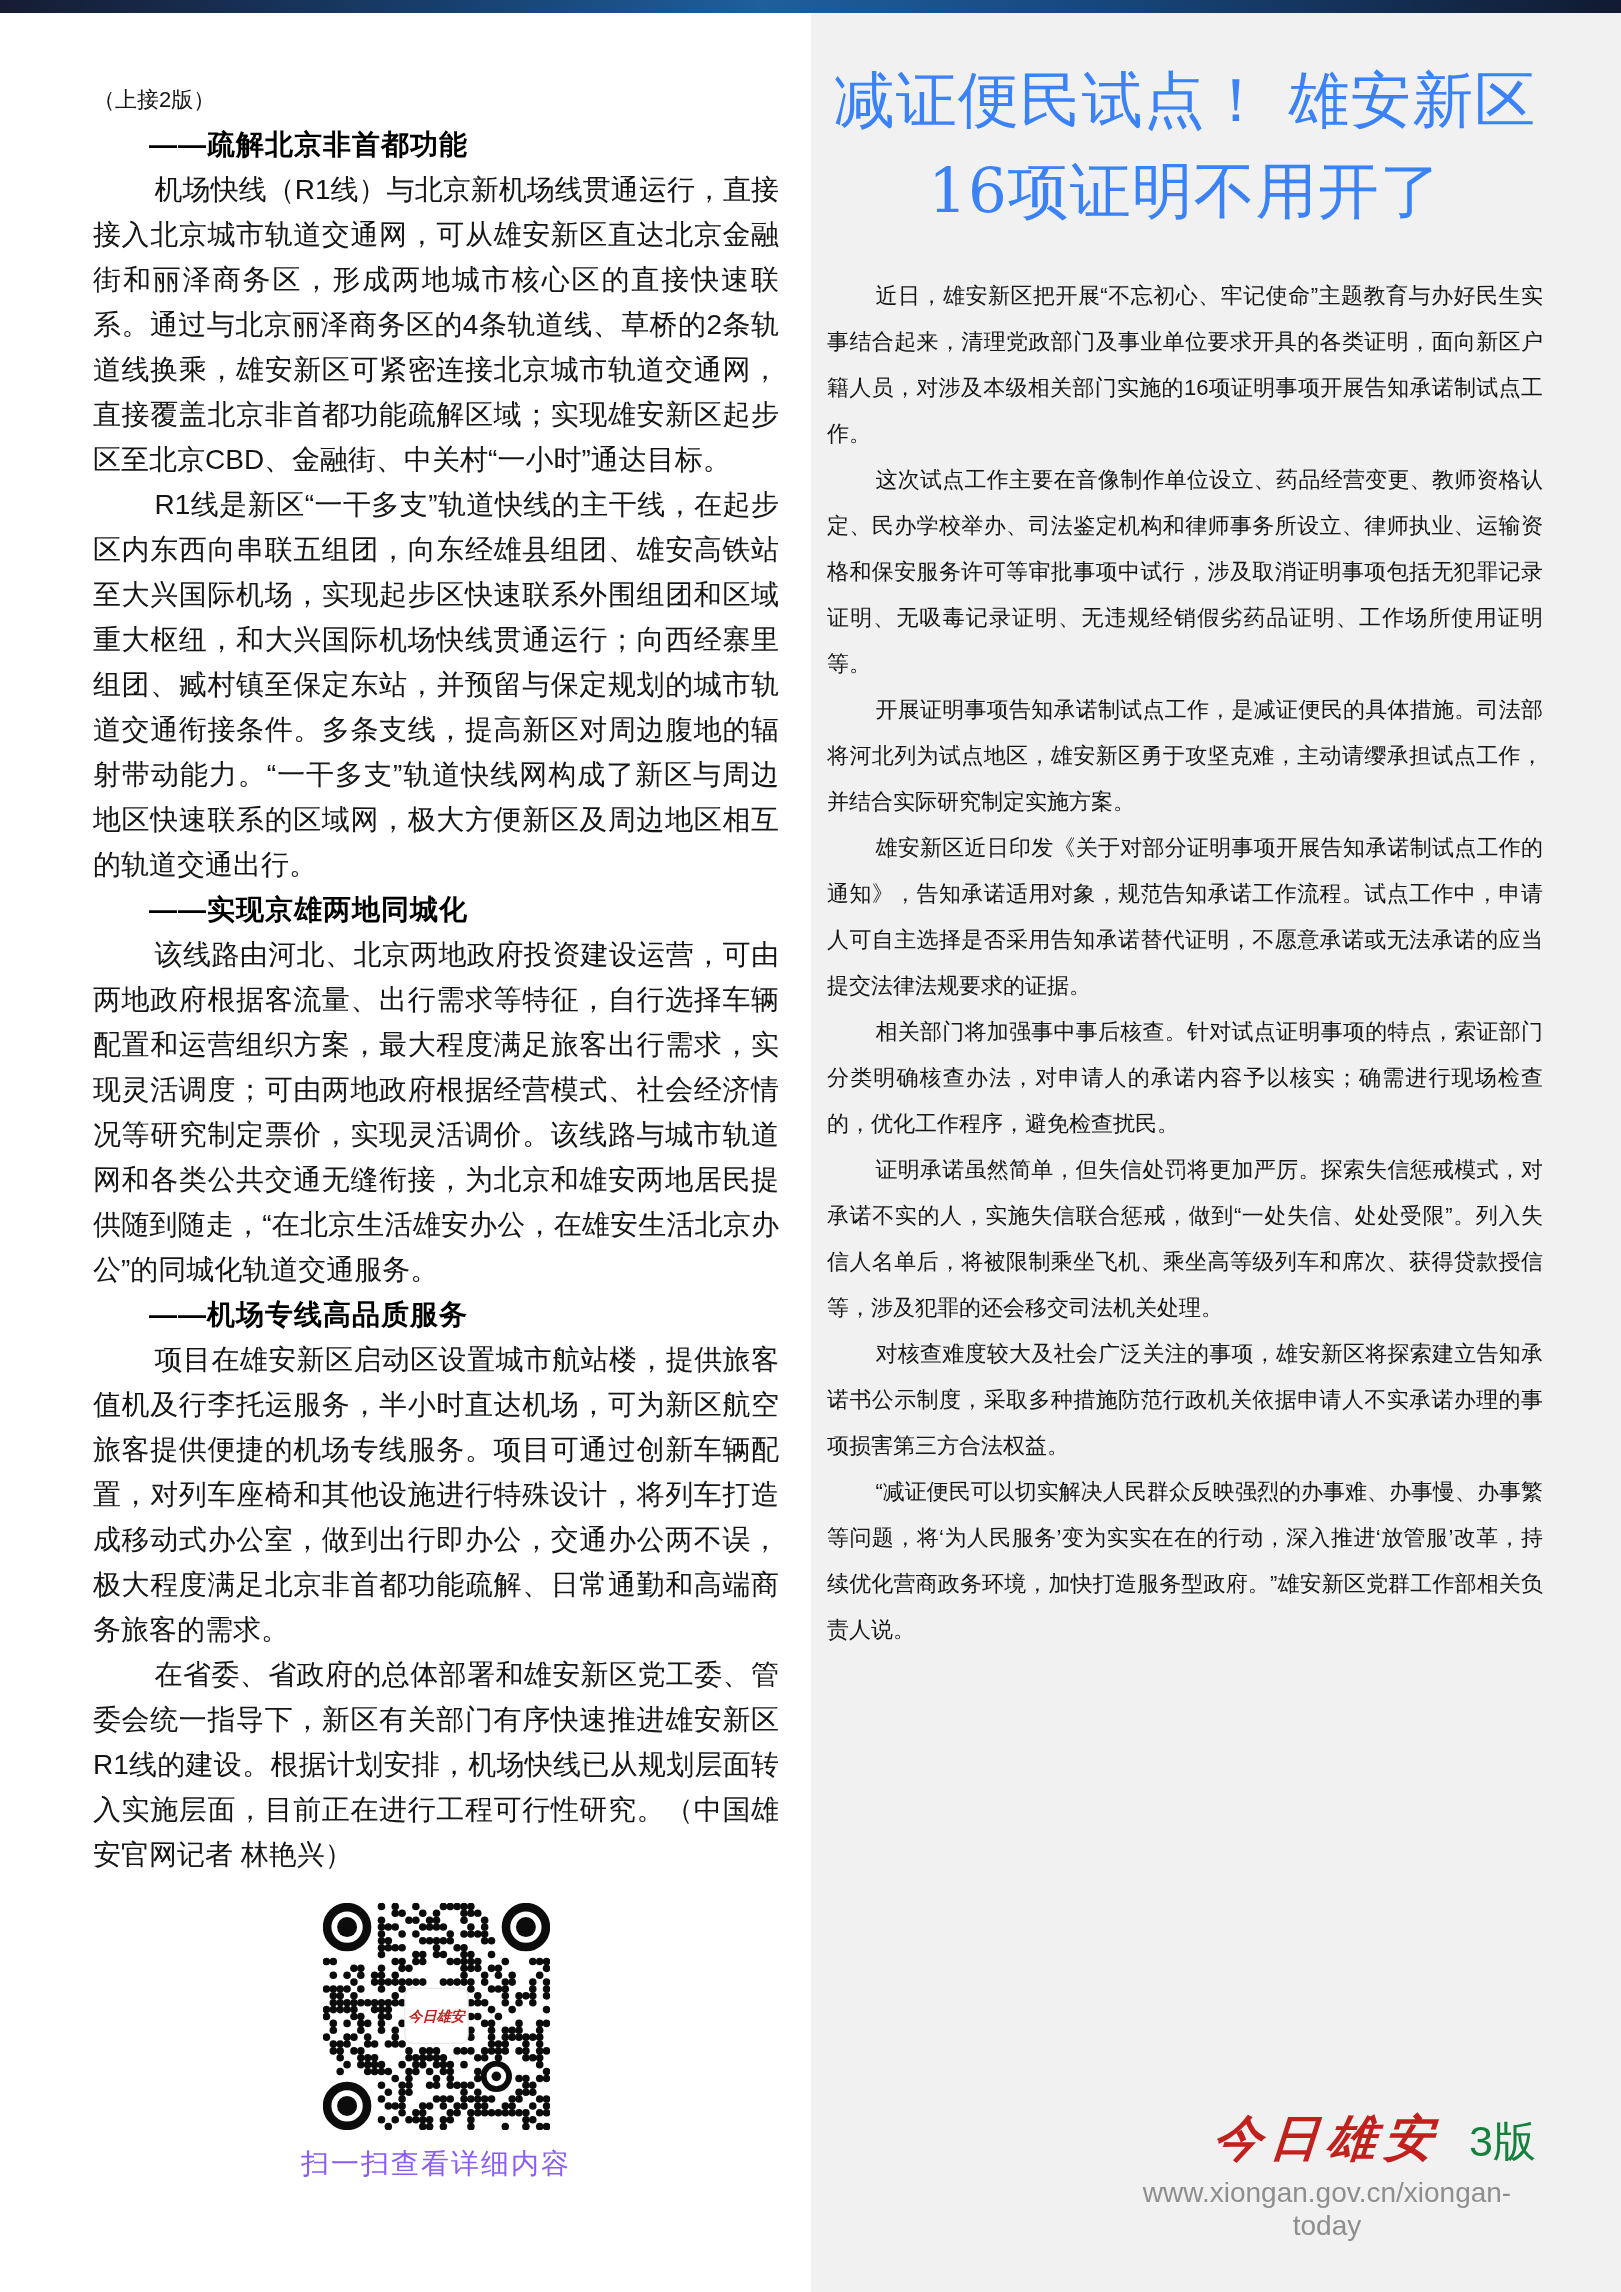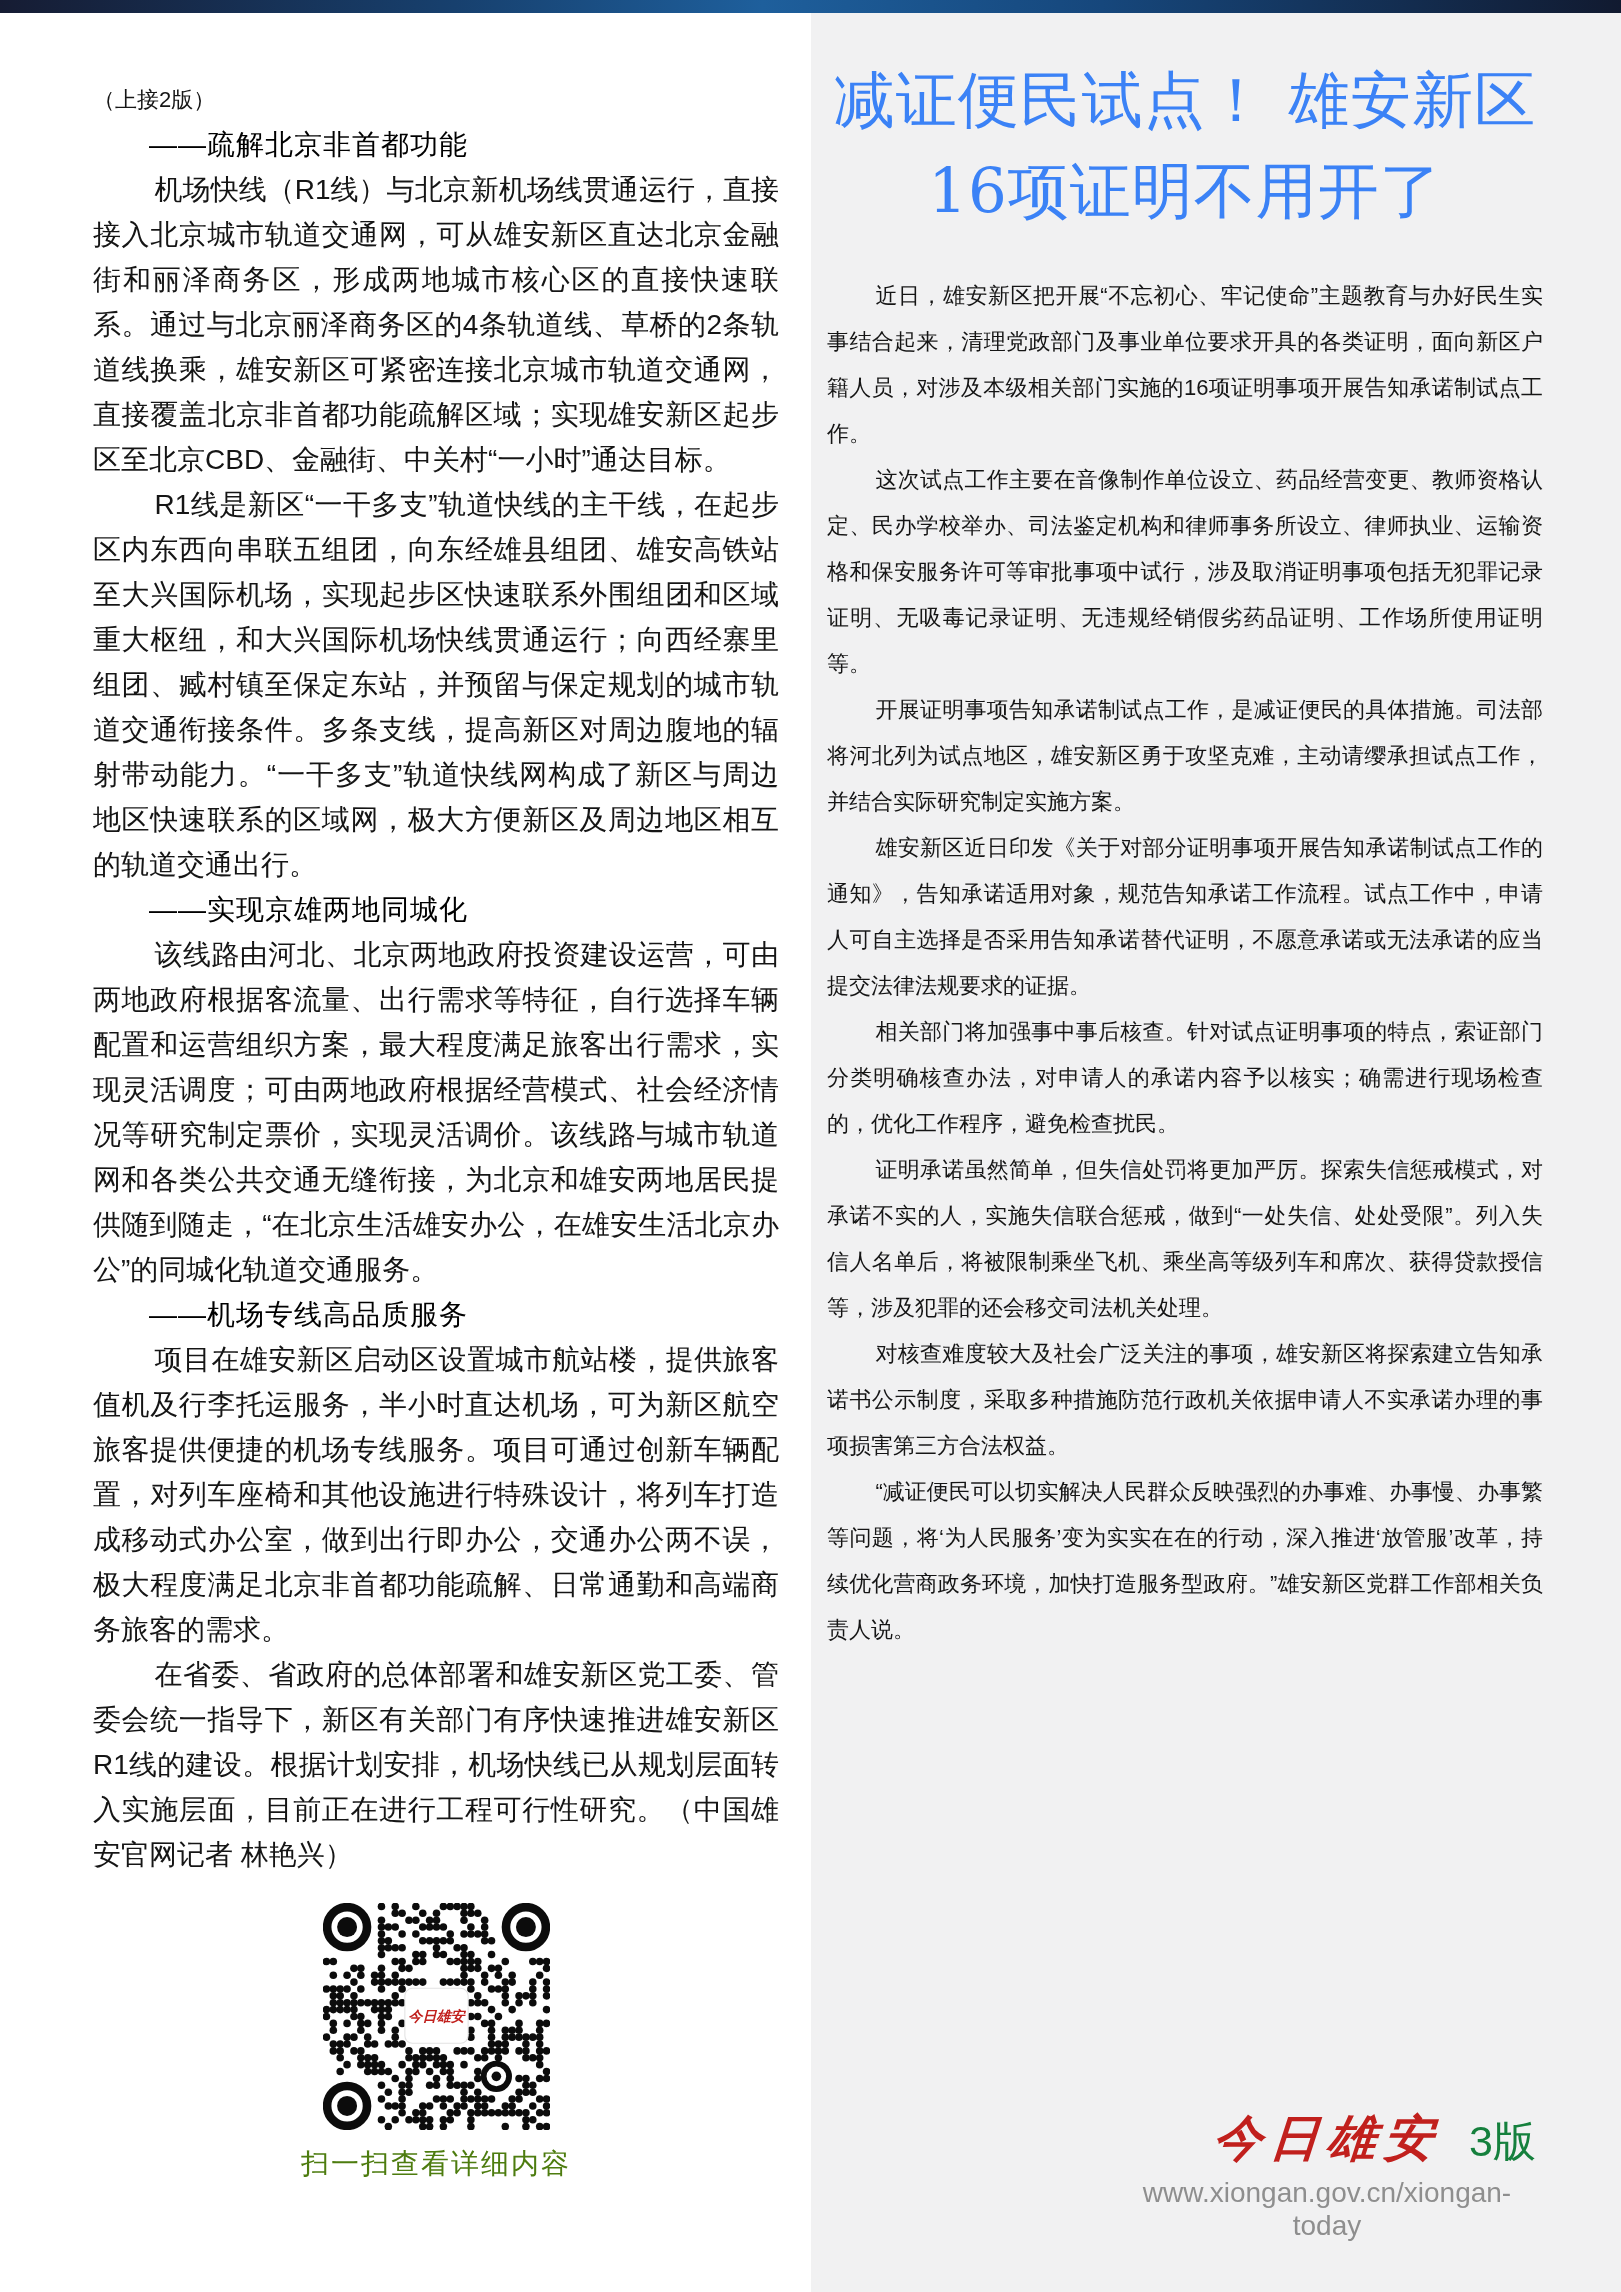--- a/index.html
+++ b/index.html
@@ -16,30 +16,30 @@
   }
   
   .left-col{
     position:absolute;left:93px;top:77px;width:686px;
     font-size:28px;line-height:45px;text-align:justify;
     word-wrap:break-word;word-break:break-all;
   }
   .left-col p{margin:0;}
   .cont{font-size:22px;}
   .sec{
-    margin:0;font-size:28px;line-height:45px;font-weight:normal;color:#000;
+    margin:0;font-size:28px;line-height:45px;font-weight:bold;color:#000;
     text-indent:2em;letter-spacing:1px;
   }
   .para{text-indent:2.2em;}
   .qr-wrap{
     position:absolute;left:93px;top:1903px;width:686px;text-align:center;
   }
   .qr-wrap svg{display:inline-block;}
   .qr-caption{
-    font-size:28px;line-height:39px;margin-top:9.8px;color:#4d7c0f;
+    font-size:28px;line-height:39px;margin-top:9.8px;color:#8b5cf6;
     letter-spacing:2px;
   }
   
   .right-col{
     position:absolute;left:827px;top:12.7px;width:716px;
   }
   .title{
     font-family:"DejaVu Serif",serif;font-weight:500;color:#3b82f6;
     font-size:61px;line-height:91px;text-align:center;letter-spacing:1px;
   }

